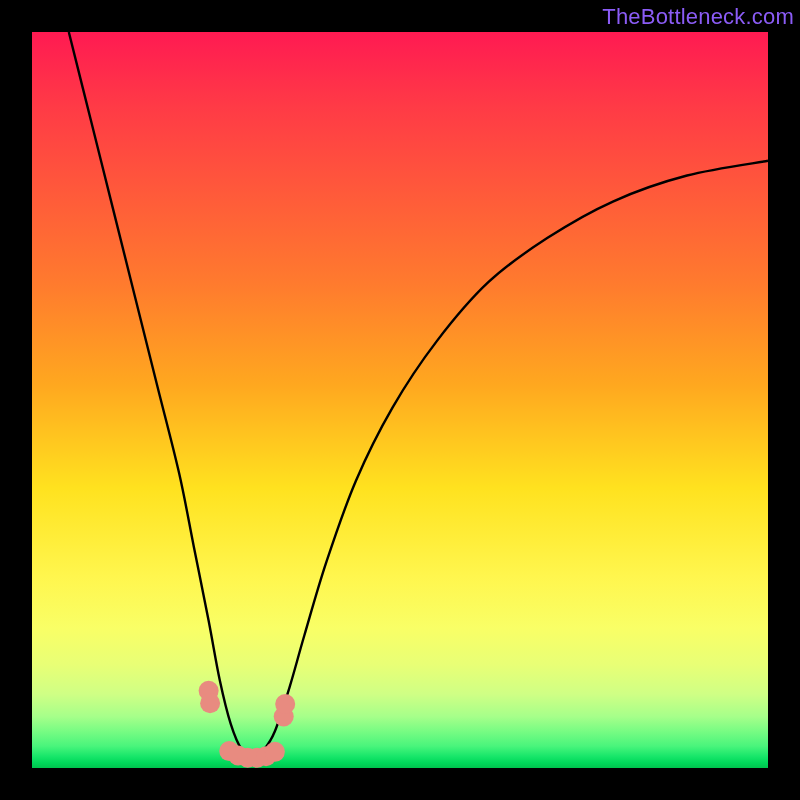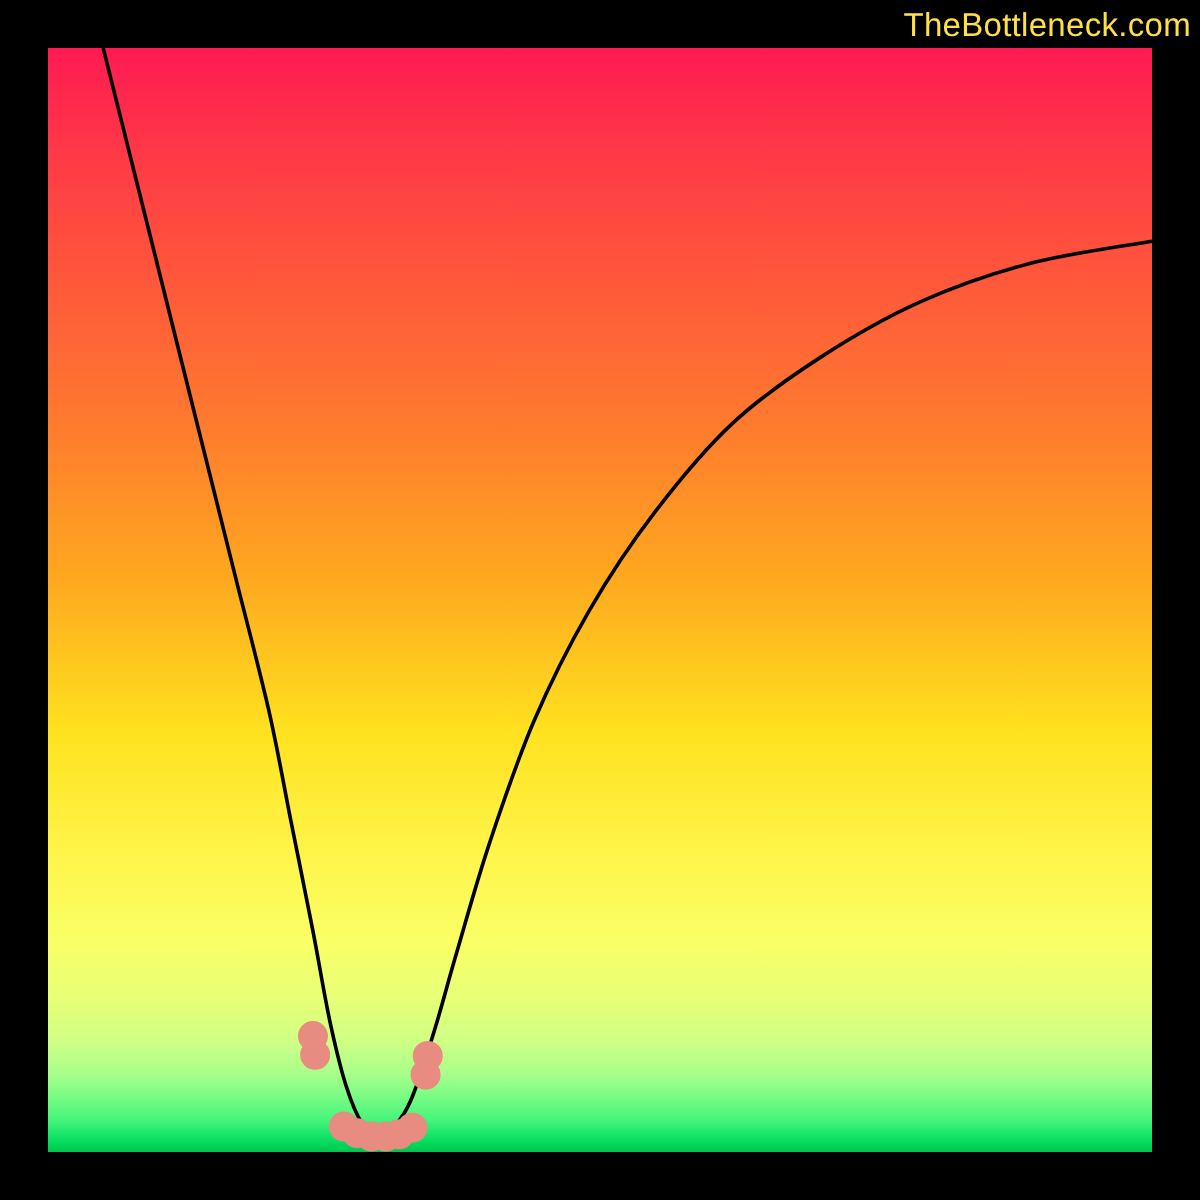--- a/index.html
+++ b/index.html
@@ -40,21 +40,21 @@
       #4af57c 97%,
       #18e66a 98.4%,
       #00d85a 99.3%,
       #00c44e 100%
     );
   }
   .watermark {
     position: absolute;
     top: 4px;
     right: 6px;
-    color: #fde047;
+    color: #8b5cf6;
     font-size: 22px;
     font-weight: 500;
     letter-spacing: 0.2px;
     user-select: none;
   }
   svg.curve {
     position: absolute;
     left: 0;
     top: 0;
     width: 736px;

